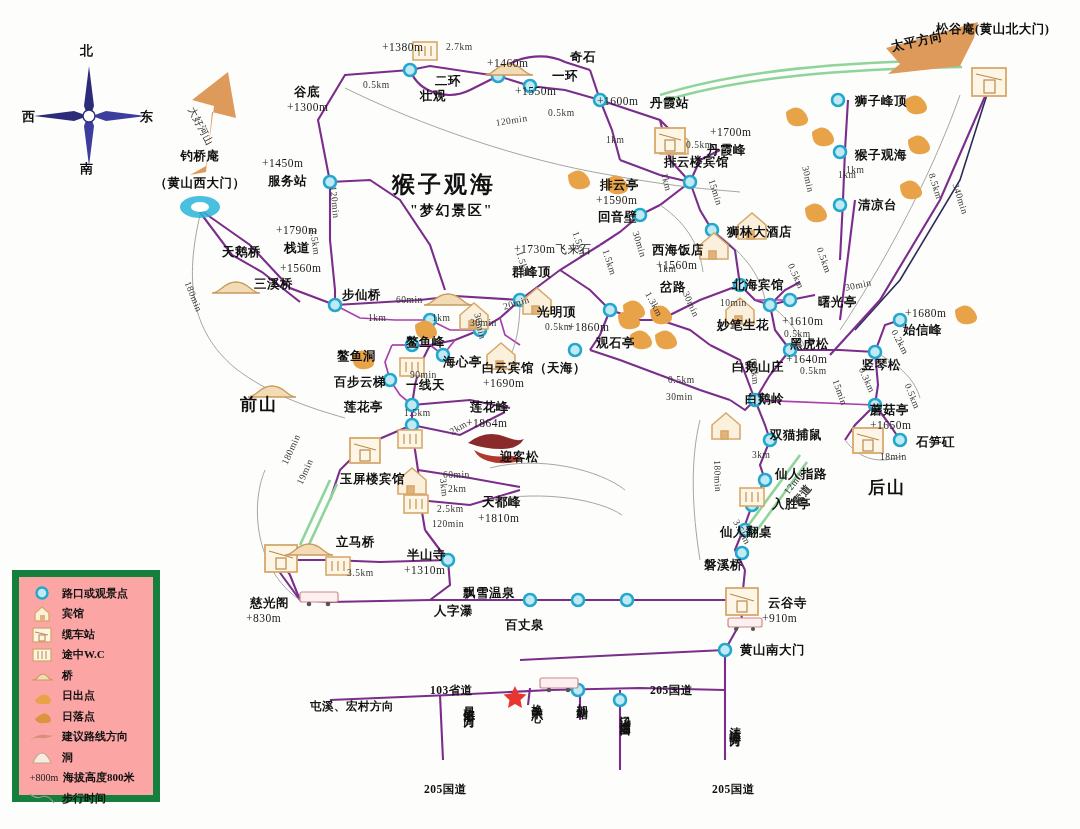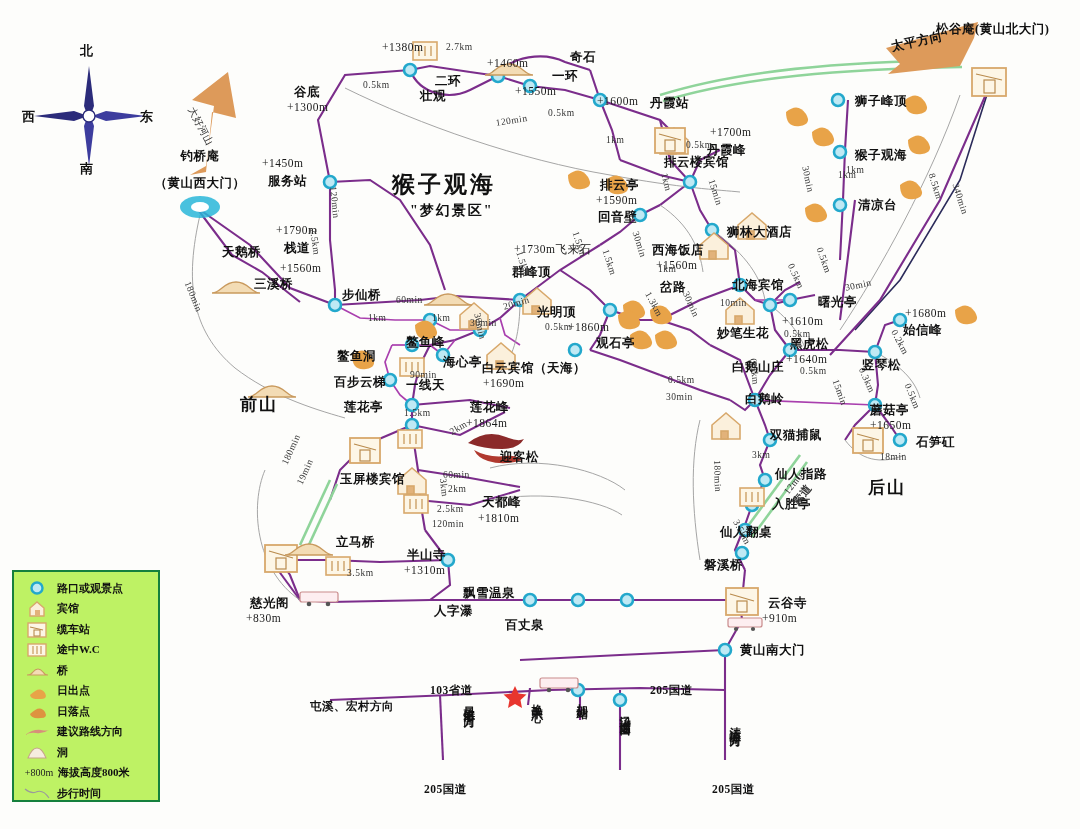--- a/index.html
+++ b/index.html
@@ -31,21 +31,21 @@
   .lbl.sub { font-size:14px; letter-spacing:2px; }
   .lbl.gate{ font-size:12.5px; }
   .lbl.vert{ writing-mode:vertical-rl; text-orientation:upright; letter-spacing:2px; }
   .lbl.rot { transform-origin:left top; }
   .lbl.ctr { text-align:center; }
 
   
   #legend {
     position:absolute; left:12px; top:570px;
     width:148px; height:232px;
-    background:#bef264; border:2px solid #15803d;
+    background:#fca5a5; border:7px solid #15803d;
     padding:6px 6px 4px 8px;
   }
   .leg-row { display:flex; align-items:center; height:20.5px; }
   .leg-ico { width:30px; display:flex; align-items:center; justify-content:center; flex:0 0 30px; }
   .leg-txt {
     font-family:"Liberation Serif","DejaVu Serif",serif;
     font-size:11px; font-weight:bold; color:#111; padding-left:5px;
     white-space:nowrap;
   }
   .leg-el { font-family:"Liberation Serif",serif; font-size:10px; color:#222; }
@@ -483,21 +483,21 @@
 <div class="lbl el" style="left:656px; top:259px;">+1560m</div>
 
 <div class="lbl n" style="left:727px; top:225px;">狮林大酒店</div>
 
 <div class="lbl n" style="left:855px; top:94px;">狮子峰顶</div>
 <div class="lbl n" style="left:855px; top:148px;">猴子观海</div>
 <div class="lbl n" style="left:858px; top:198px;">清凉台</div>
 
 <div class="lbl n" style="left:732px; top:278px;">北海宾馆</div>
 <div class="lbl n" style="left:660px; top:280px;">岔路</div>
-<div class="lbl n" style="left:717px; top:318px;margin-top:8px;">妙笔生花</div>
+<div class="lbl n" style="left:717px; top:318px;">妙笔生花</div>
 
 <div class="lbl n" style="left:818px; top:295px;">曙光亭</div>
 <div class="lbl el" style="left:782px; top:315px;">+1610m</div>
 
 <div class="lbl n" style="left:790px; top:337px;">黑虎松</div>
 <div class="lbl el" style="left:786px; top:353px;">+1640m</div>
 
 <div class="lbl n" style="left:862px; top:358px;">竖琴松</div>
 
 <div class="lbl n" style="left:903px; top:323px;">始信峰</div>

